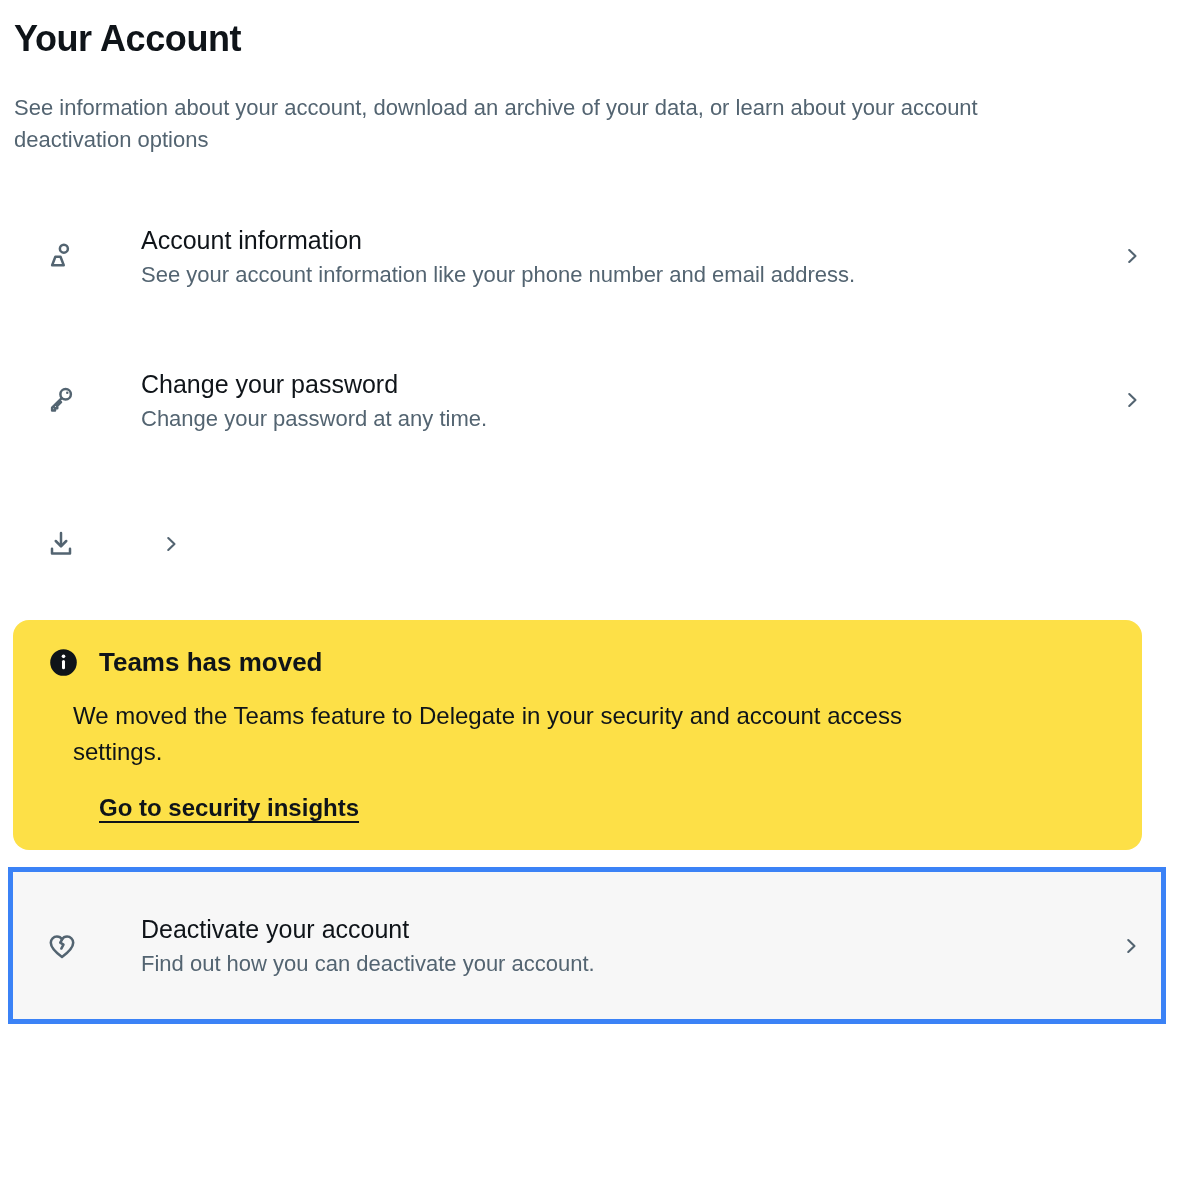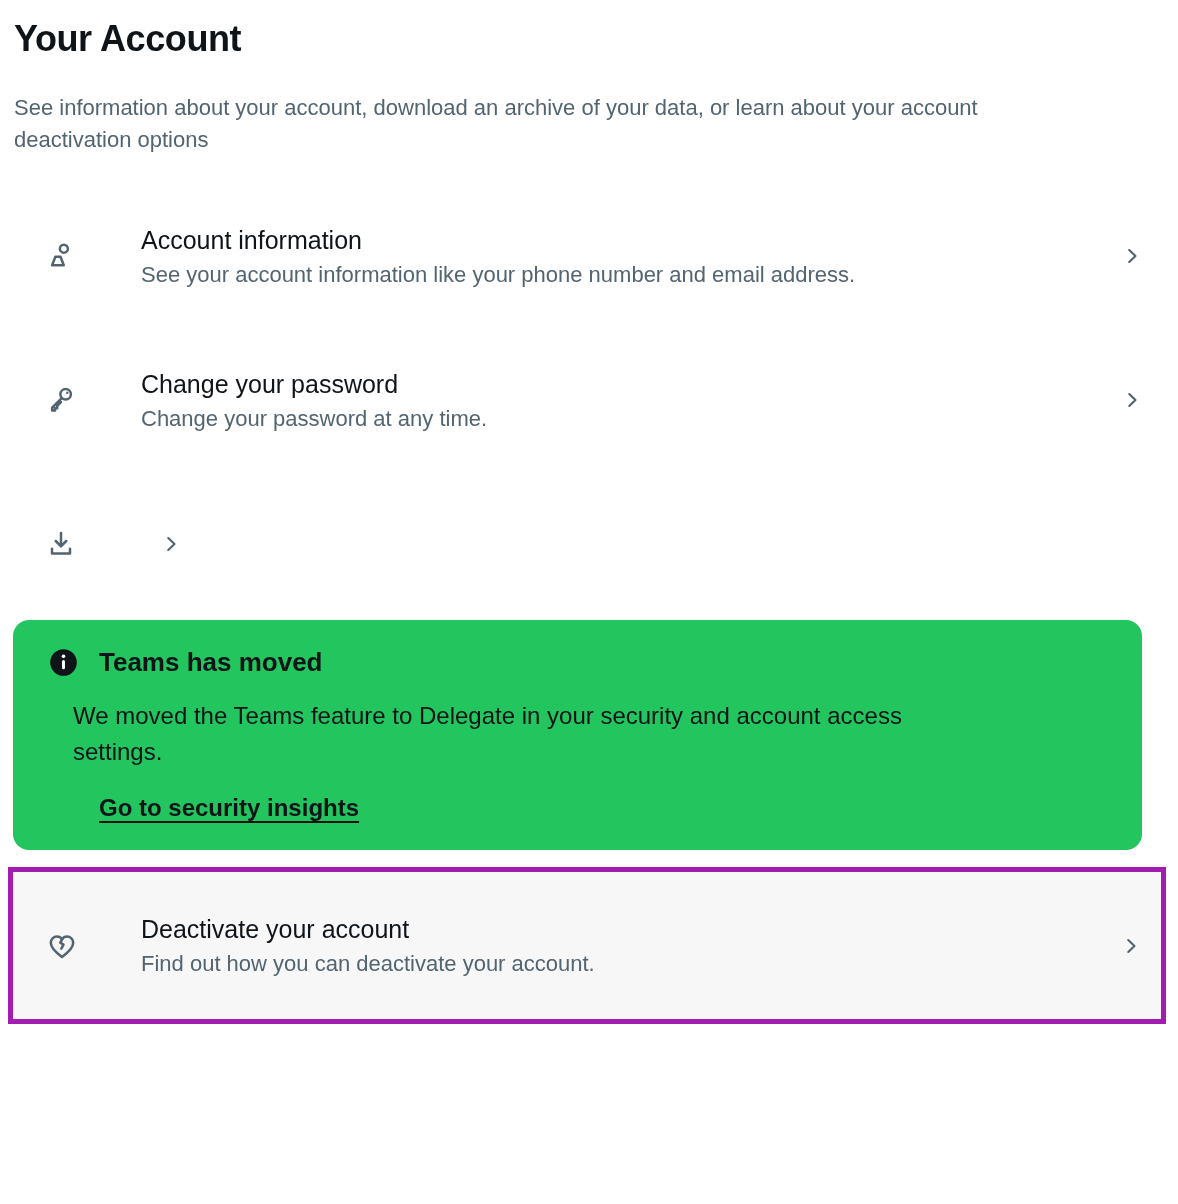--- a/index.html
+++ b/index.html
@@ -42,21 +42,21 @@
     display: flex; justify-content: center; align-items: center;
     color: #536471;
   }
   .row.disabled { cursor: default; }
   .row.disabled .row-icon { color: #a3adb8; }
   .row.disabled .row-title { color: #8b98a5; }
   .row.disabled .row-desc { color: #a9b3bc; }
 
   .notice {
     margin: 4px 36px 0 13px;
-    background: #22c55e;
+    background: #fde047;
     border-radius: 16px;
     padding: 27px 30px 28px 36px;
   }
   .notice-head { display: flex; align-items: center; gap: 21px; }
   .notice-title { font-size: 26px; font-weight: 700; color: #0f1419; }
   .notice-body {
     margin: 20px 0 0 24px;
     max-width: 910px;
     font-size: 24px;
     line-height: 36px;
@@ -69,21 +69,21 @@
     font-weight: 700;
     color: #0f1419;
     text-decoration: underline;
     text-underline-offset: 5px;
     text-decoration-thickness: 2px;
     cursor: pointer;
   }
 
   .deactivate-box {
     margin: 17px 12px 0 8px;
-    border: 5px solid #a21caf;
+    border: 5px solid #3b82f6;
     background: #f7f7f7;
   }
   .deactivate-box .row { height: 147px; }
   .deactivate-box .row-icon { width: 128px; padding-left: 33px; }
   .deactivate-box .row-chevron { margin-right: 0; }
 
   svg { display: block; }
 </style>
 </head>
 <body>

